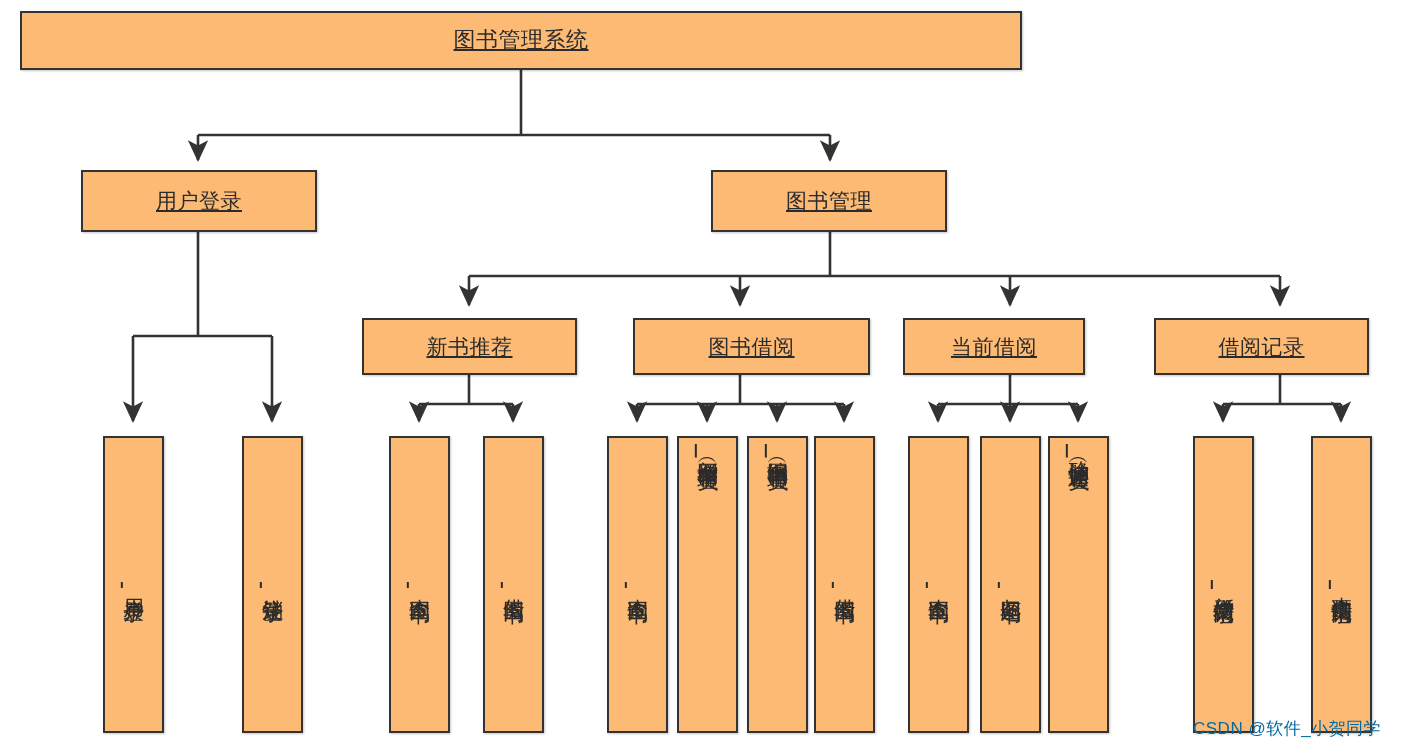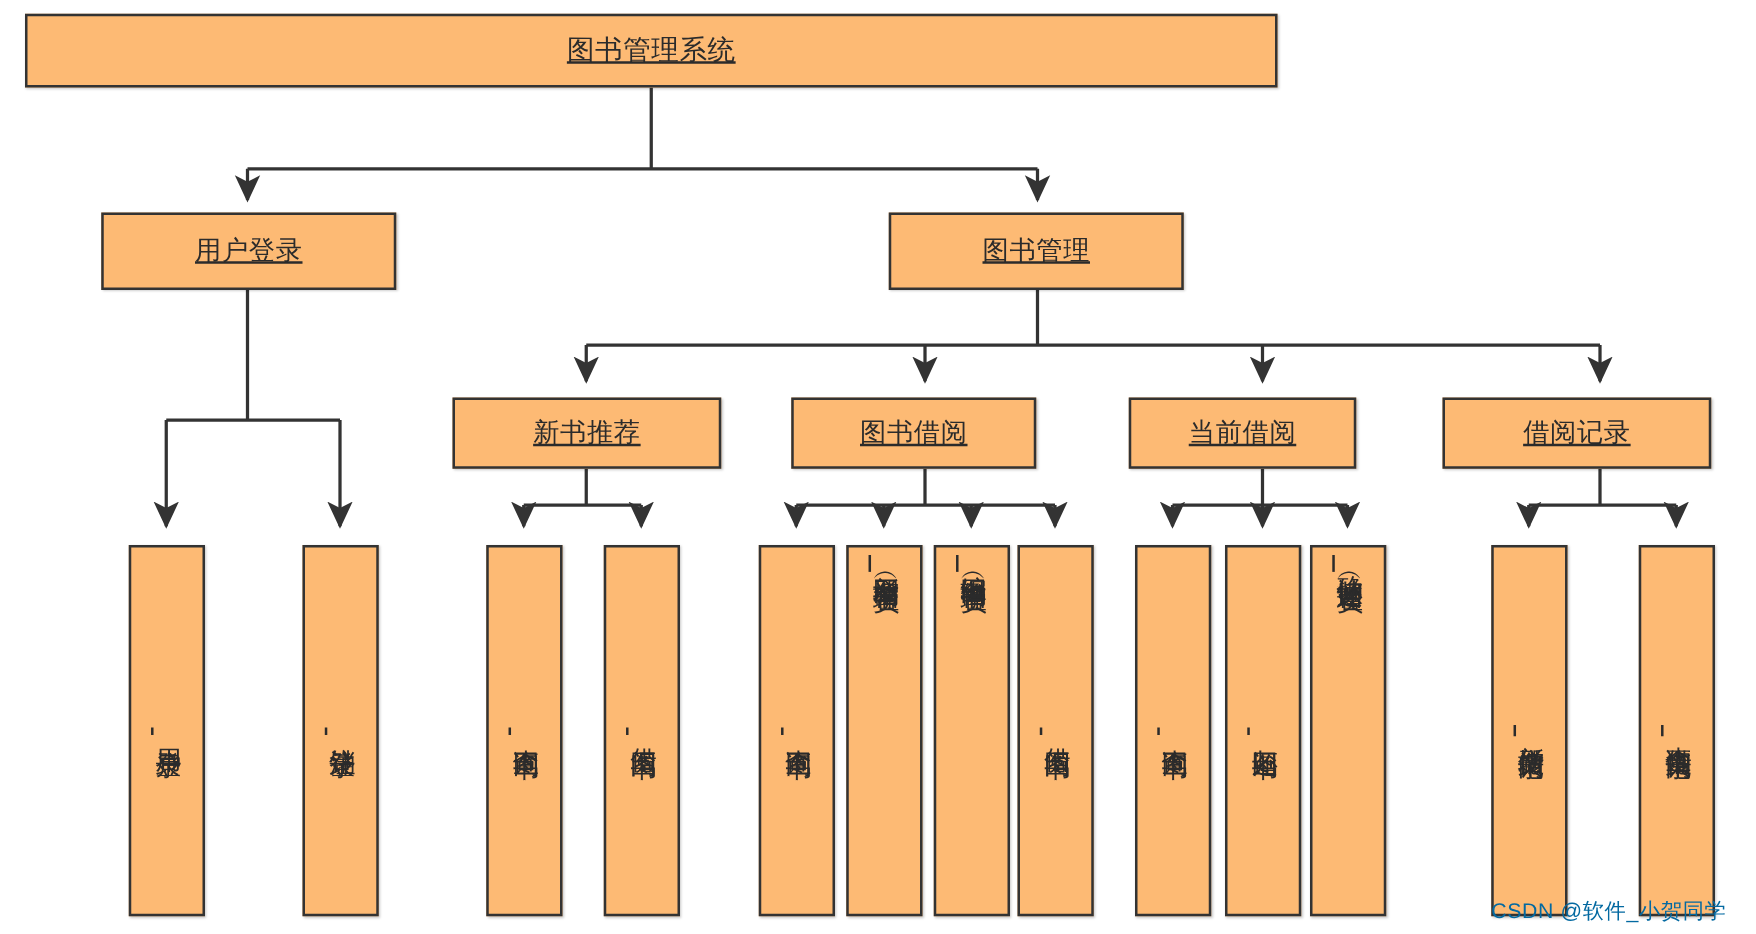--- a/index.html
+++ b/index.html
@@ -129,21 +129,21 @@
   <div class="node horizontal" style="left:81px; top:170px; width:236px; height:62px;">
     <span>用户登录</span>
   </div>
   <div class="node horizontal" style="left:711px; top:170px; width:236px; height:62px;">
     <span>图书管理</span>
   </div>
 
   <div class="node horizontal" style="left:362px; top:318px; width:215px; height:57px;">
     <span>新书推荐</span>
   </div>
-  <div class="node horizontal" style="left:633px; top:318px; width:196px; height:57px;">
+  <div class="node horizontal" style="left:633px; top:318px; width:237px; height:57px;">
     <span>图书借阅</span>
   </div>
   <div class="node horizontal" style="left:903px; top:318px; width:182px; height:57px;">
     <span>当前借阅</span>
   </div>
   <div class="node horizontal" style="left:1154px; top:318px; width:215px; height:57px;">
     <span>借阅记录</span>
   </div>
 
   <div class="node vertical" style="left:103px; top:436px; width:61px; height:297px; align-items:center; padding-top:0;">

